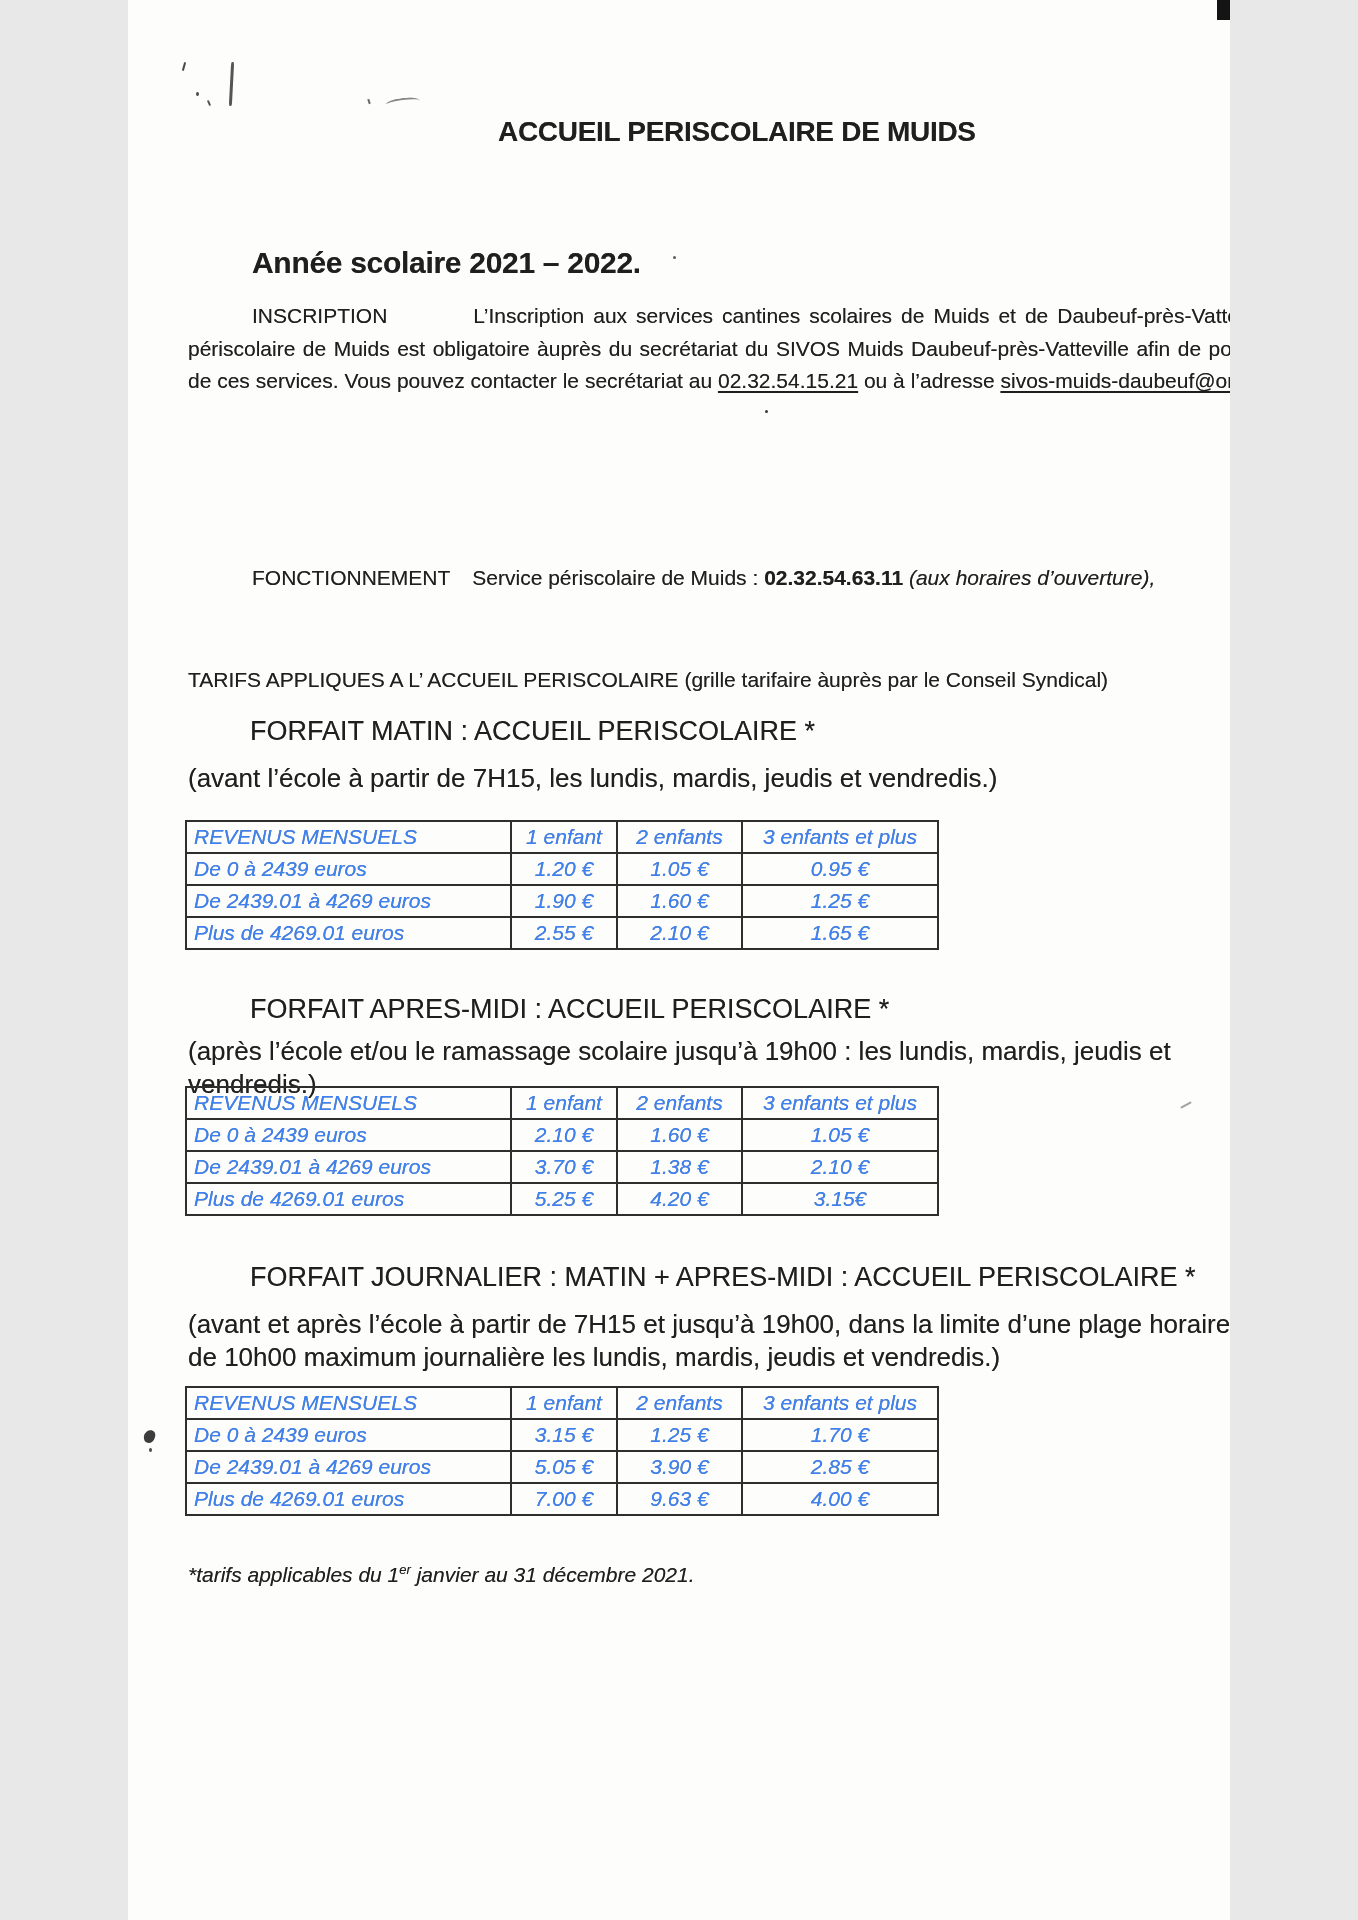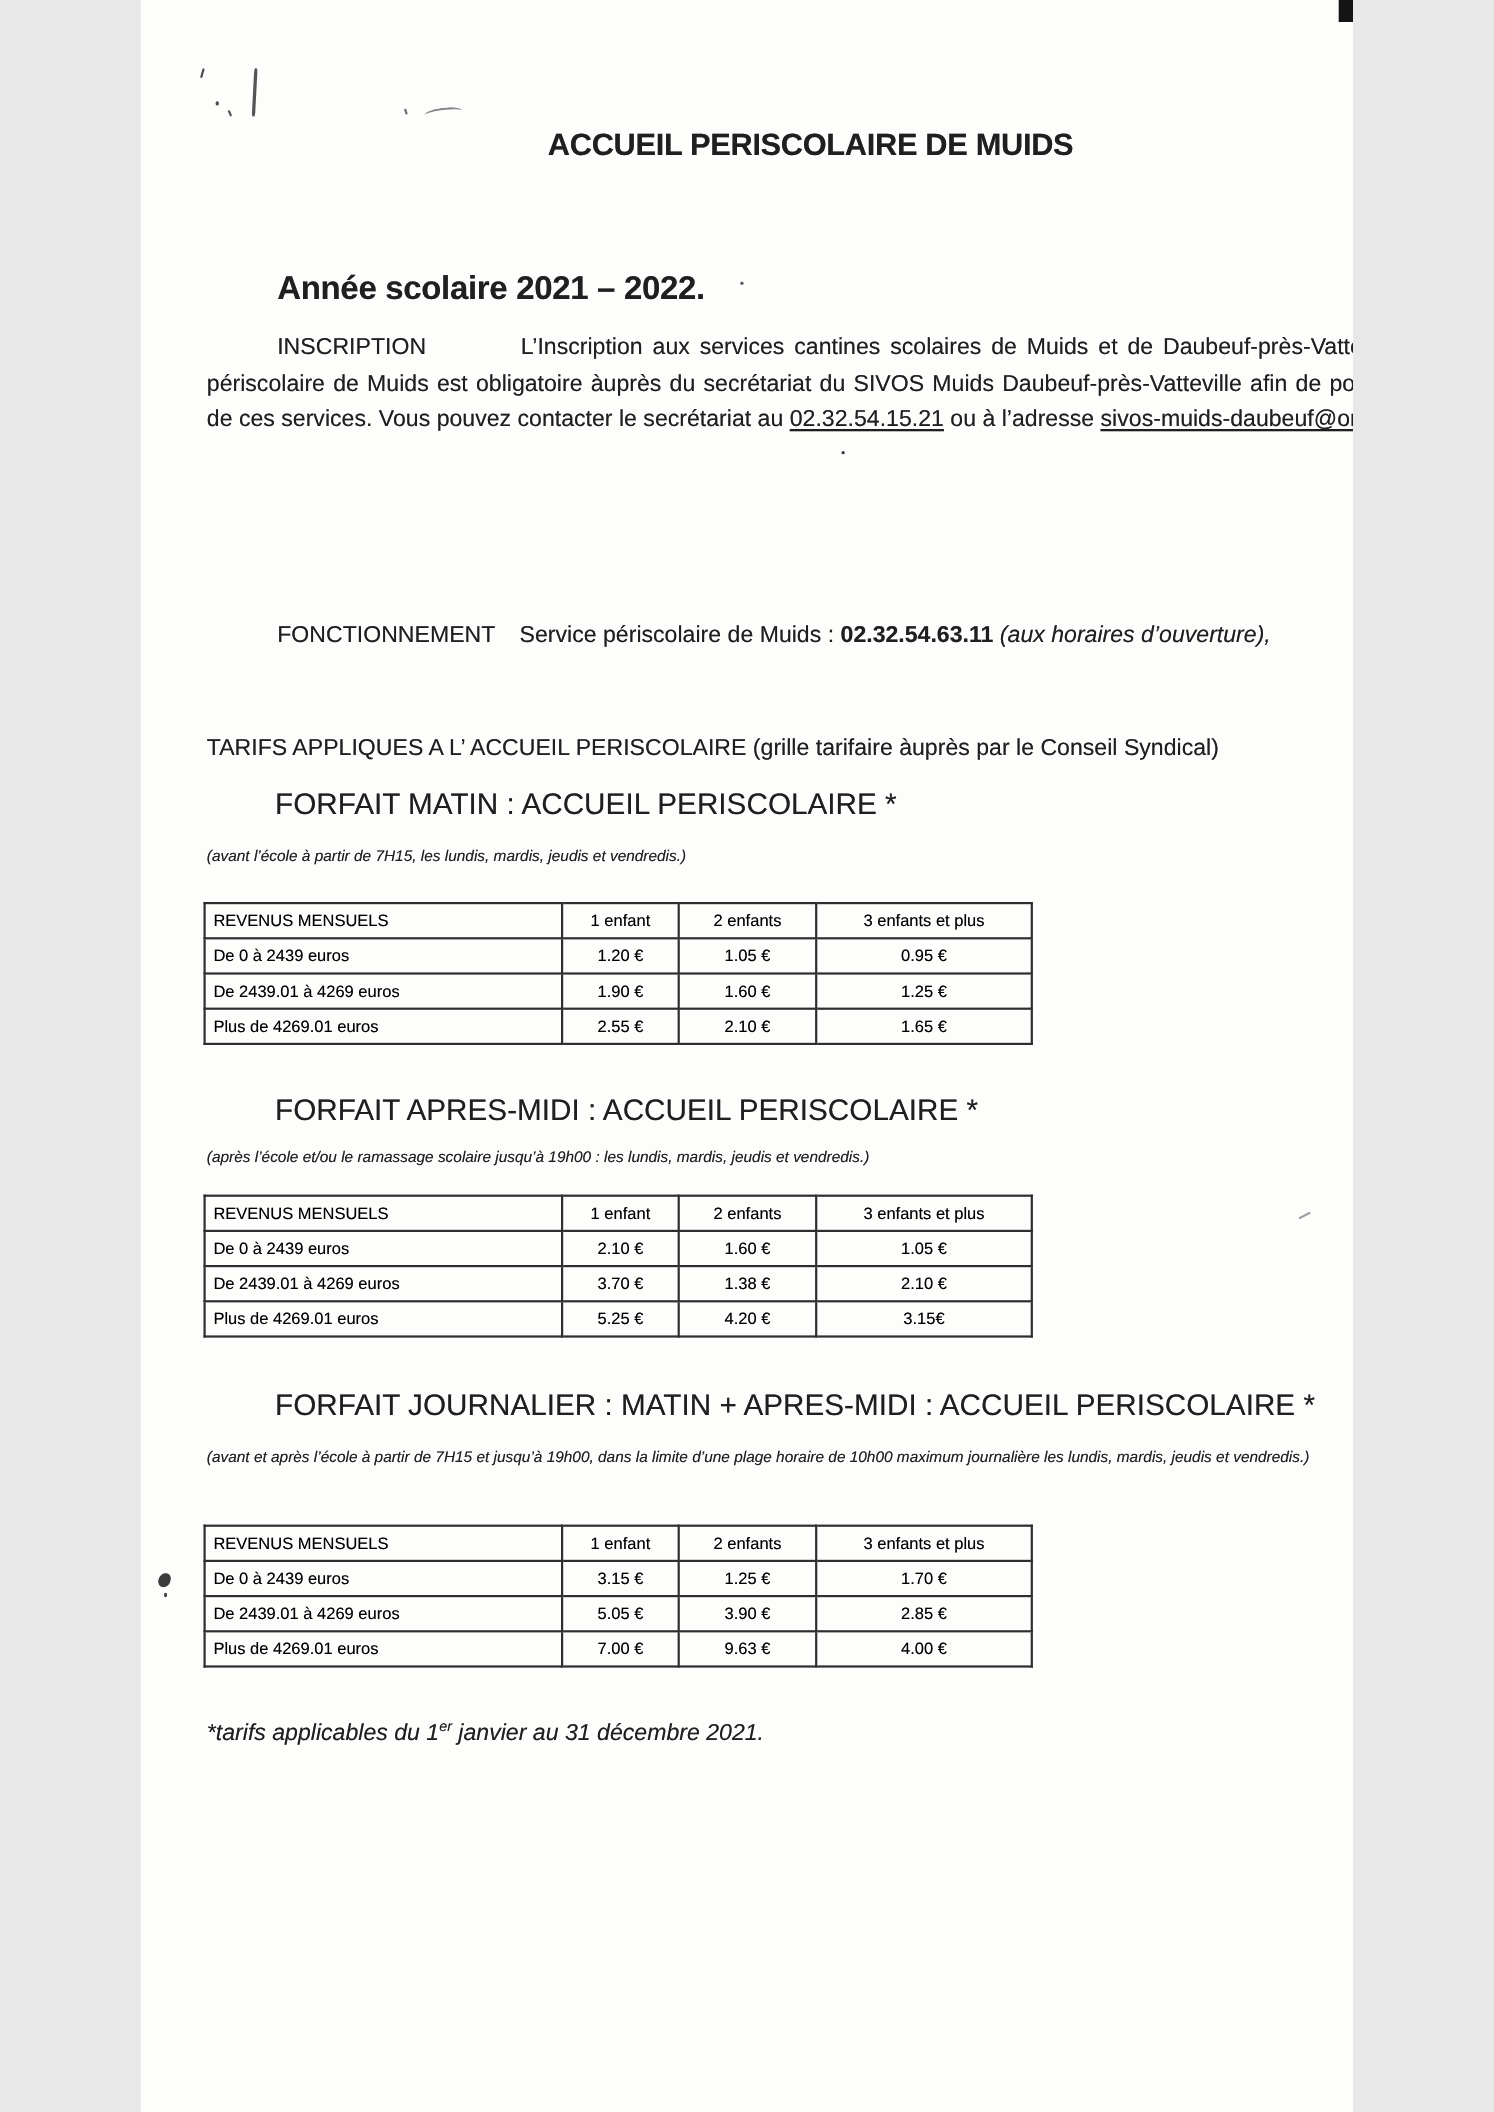--- a/index.html
+++ b/index.html
@@ -40,30 +40,31 @@
   .tarifs-heading{
     top:668px;left:60px;
     font-size:21px;
   }
   .section-title{
     left:122px;
     font-size:27px;
   }
   .section-sub{
     left:60px;
-    font-size:14px;font-style:italic;
+    font-size:26px;
     line-height:33px;
   }
   table.tarif{
     position:absolute;left:57px;
     border-collapse:collapse;
     table-layout:fixed;
     width:752px;
-    font-size:15px;
-    color:#000000;
+    font-size:21px;
+    color:#3b82f6;
+    font-style:italic;
   }
   table.tarif th,table.tarif td{
     border:2px solid #2e2e2e;
     height:28px;
     padding:1px 4px;
     font-weight:normal;
     overflow:hidden;
     white-space:nowrap;
   }
   table.tarif th:first-child,table.tarif td:first-child{text-align:left;padding-left:7px;}

